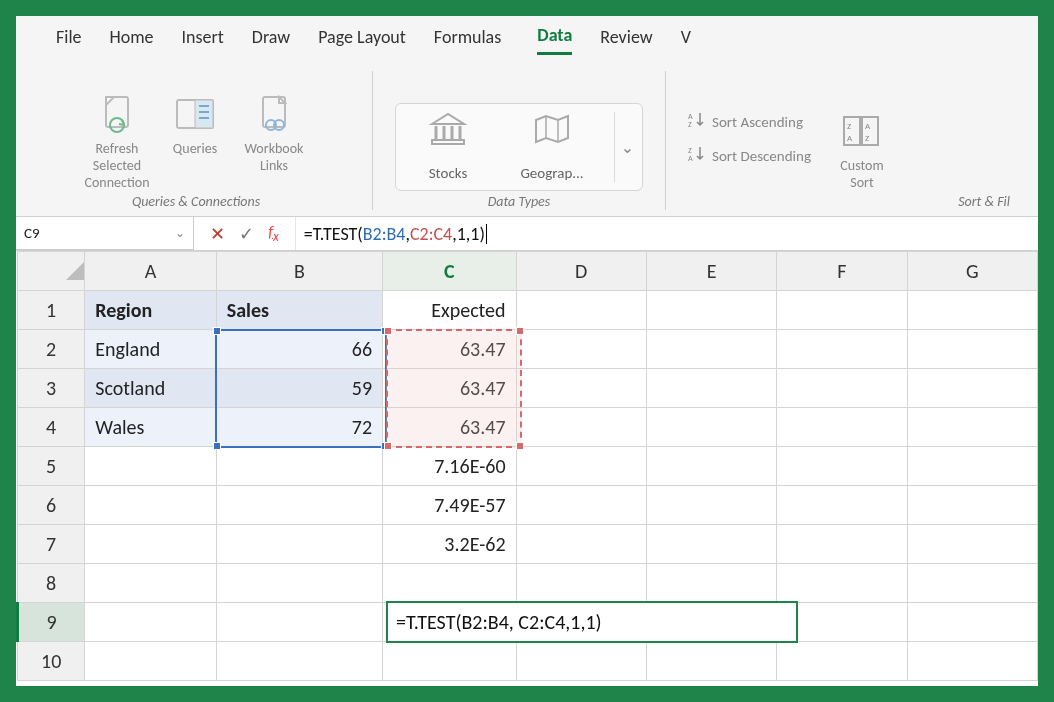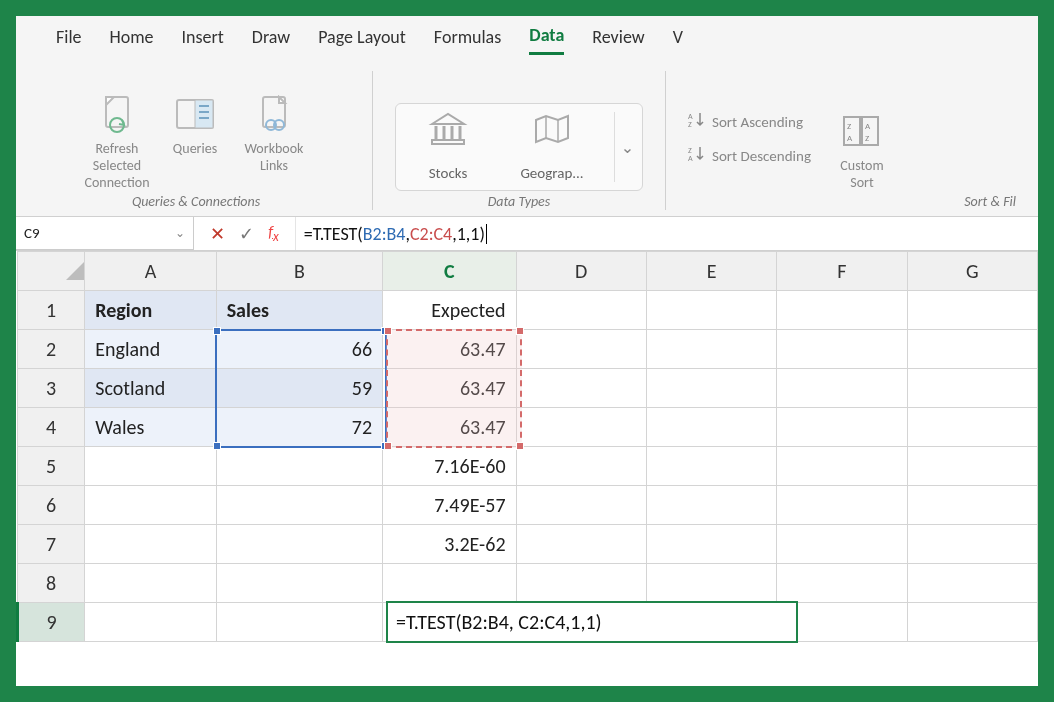--- a/index.html
+++ b/index.html
@@ -22,21 +22,21 @@
   .menu {
     display:flex;
     gap:28px;
     padding:8px 40px 12px 40px;
     font-size:18px;
     color:#222;
     align-items:center;
     background:#f5f5f5;
   }
   .menu span { color:#333; cursor:default; padding-bottom:6px; white-space:nowrap;}
-  .menu .active { color:#107c41; font-weight:600; border-bottom:3px solid #107c41;}
+  .menu .active { color:#107c41; font-weight:600; border-bottom:3px solid #107c41;margin-left:8px;}
   
   .ribbon {
     background:#f5f5f5;
     display:flex;
     padding:4px 10px 6px 10px;
     border-bottom:1px solid #d0d0d0;
     color:#9a9a9a;
     position:relative;
     height:150px;
   }
@@ -261,21 +261,21 @@
                 <rect x="20" y="2" width="16" height="28" fill="none" stroke="#aaa" stroke-width="2"></rect>
                 <text x="5" y="14" font-size="9" fill="#888">Z</text>
                 <text x="5" y="26" font-size="9" fill="#888">A</text>
                 <text x="23" y="14" font-size="9" fill="#888">A</text>
                 <text x="23" y="26" font-size="9" fill="#888">Z</text>
               </svg>
           </div>
           <span>Custom Sort</span>
         </div>
       </div>
-      <div class="group-label" style="align-self:flex-end; margin-right:6px;">Sort &amp; Fil</div>
+      <div class="group-label" style="align-self:flex-end; margin-right:12px;">Sort &amp; Fil</div>
     </div>
   </div>
 
   <div class="formulabar-row">
     <div class="namebox">
       <span>C9</span>
       <span class="chev">⌄</span>
     </div>
     <div class="fbar-icons">
       <span class="cancel">✕</span>
@@ -390,20 +390,30 @@
       <tr>
         <th class="rowh sel">9</th>
         <td class="cell"></td>
         <td class="cell"></td>
         <td class="cell"></td>
         <td class="cell"></td>
         <td class="cell"></td>
         <td class="cell"></td>
         <td class="cell"></td>
       </tr>
+      <tr>
+        <th class="rowh">10</th>
+        <td class="cell"></td>
+        <td class="cell"></td>
+        <td class="cell"></td>
+        <td class="cell"></td>
+        <td class="cell"></td>
+        <td class="cell"></td>
+        <td class="cell"></td>
+      </tr>
     </tbody>
       </table>
 
     <div class="sel-blue" style="left:199px; top:78px; width:172px; height:119px;">
       <div class="handle tl"></div>
         <div class="handle tr"></div>
         <div class="handle bl"></div>
         <div class="handle br"></div>
     </div>
 

